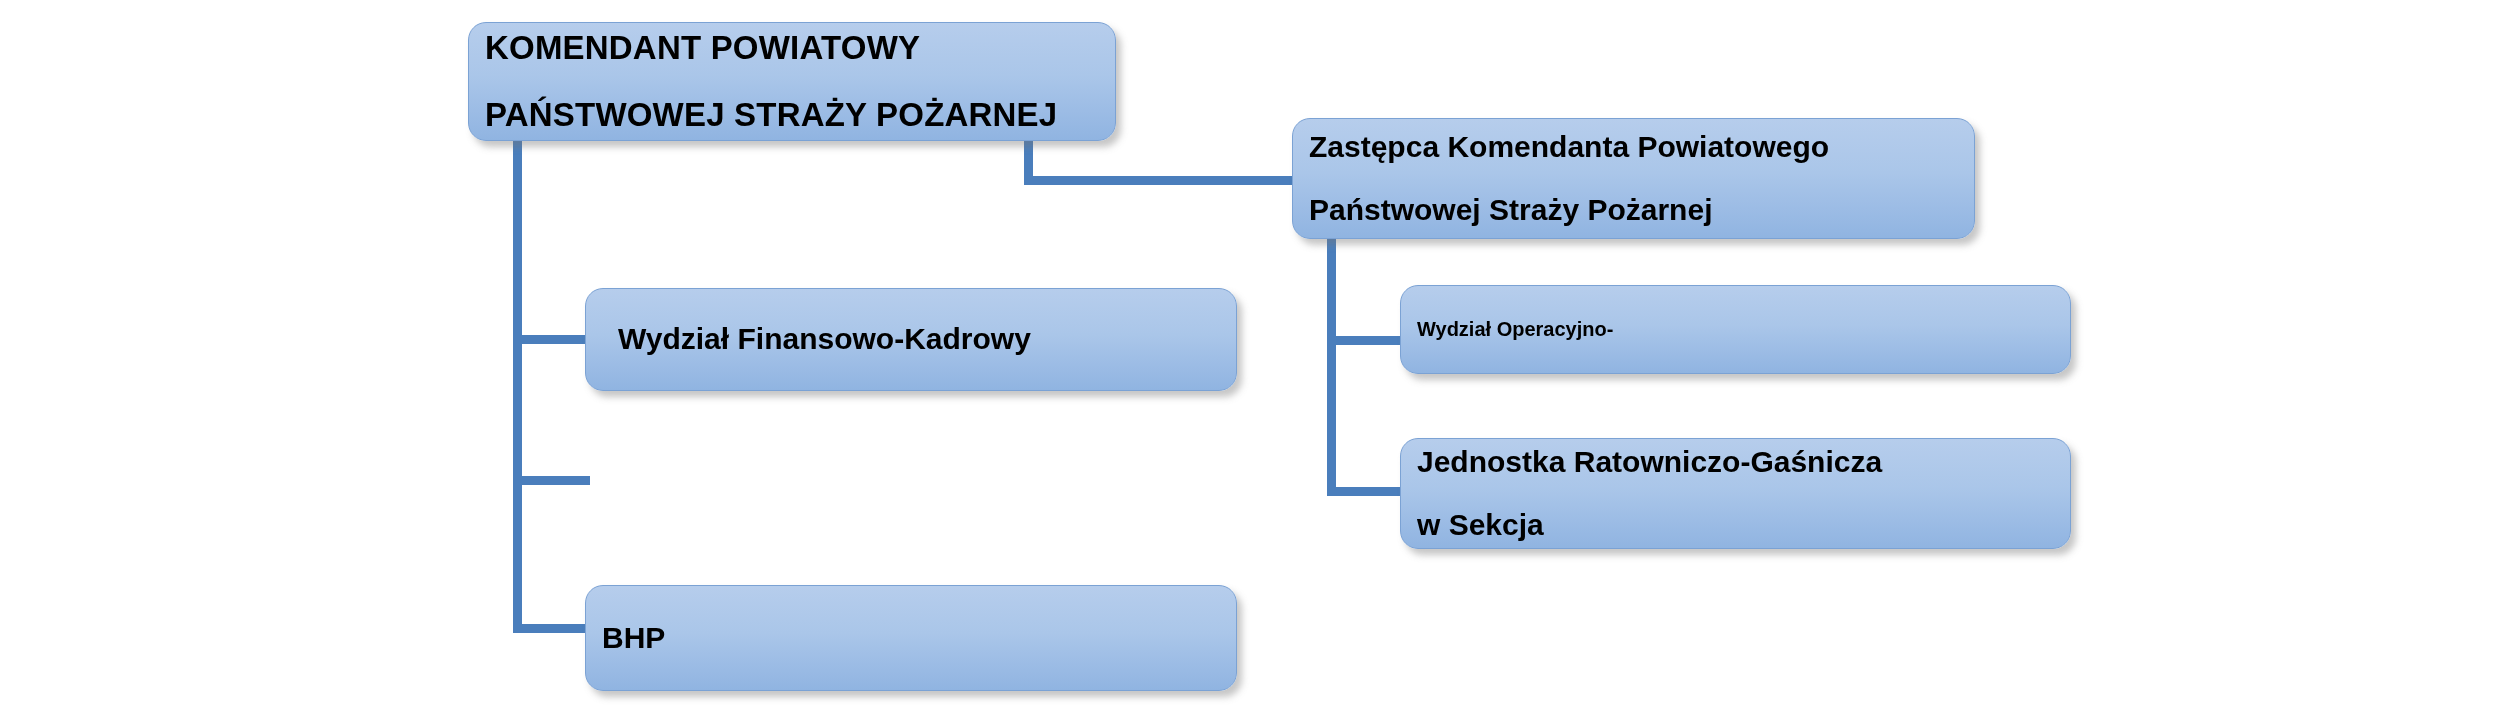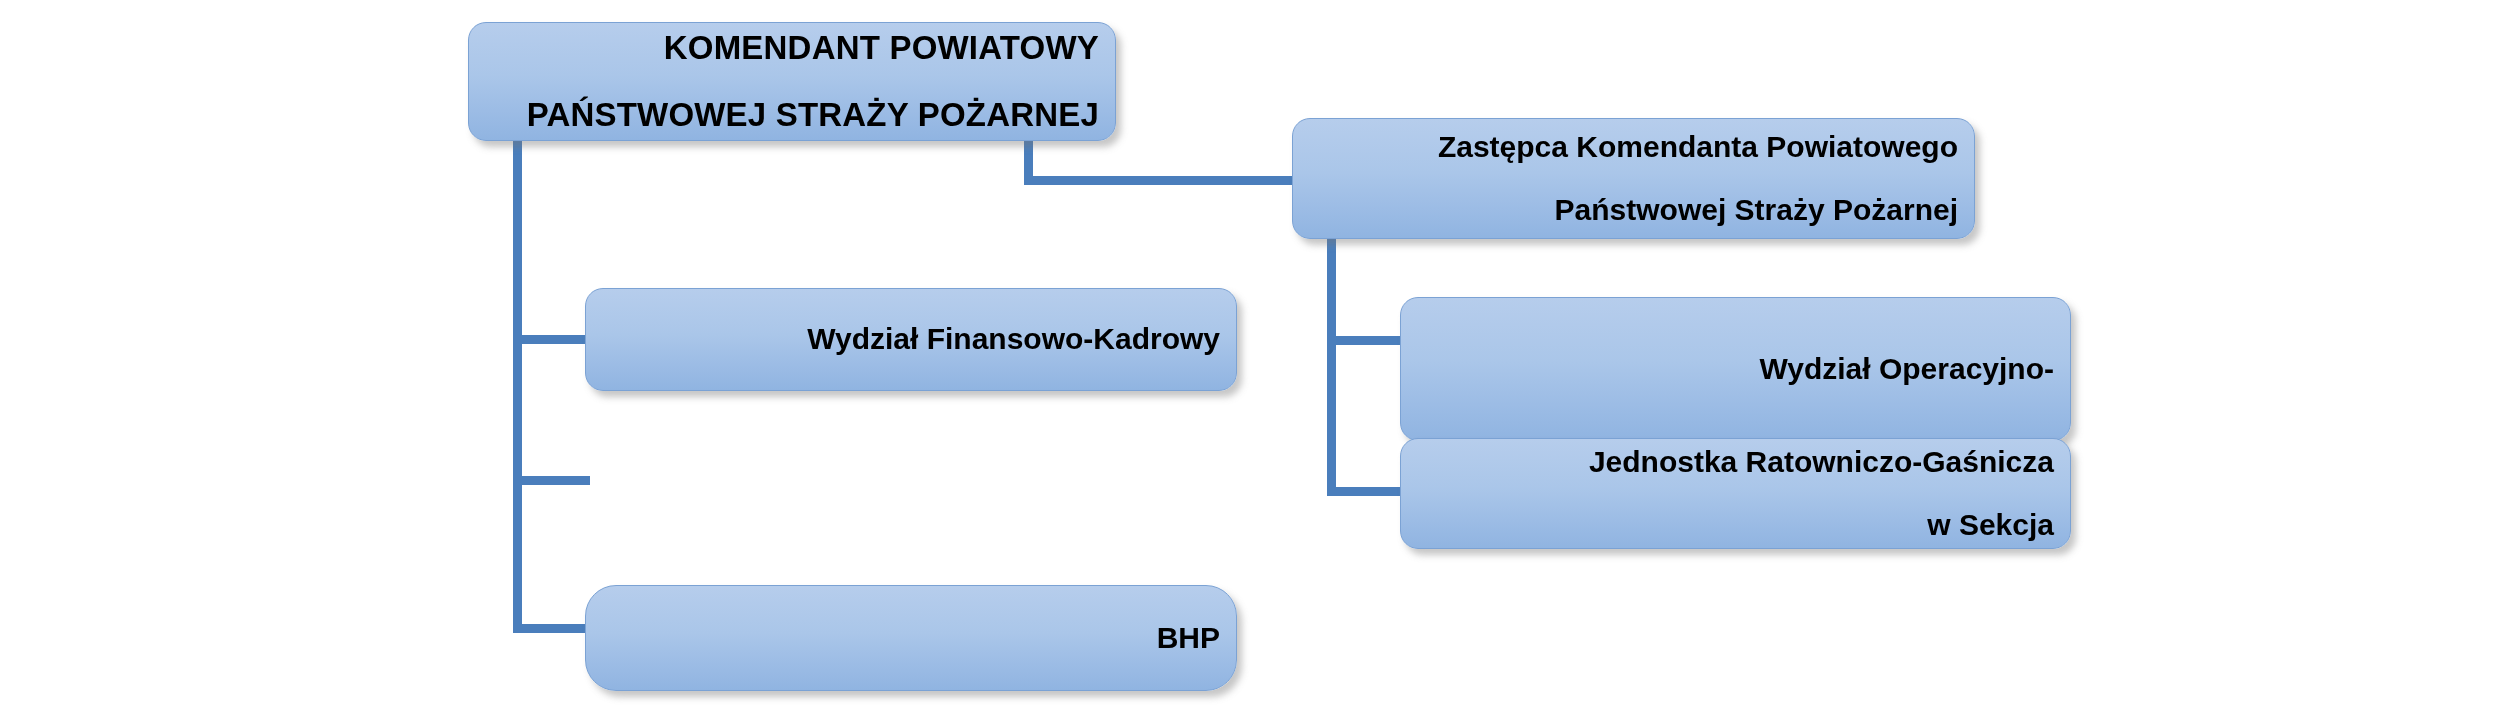--- a/index.html
+++ b/index.html
@@ -30,21 +30,21 @@
   
   .node {
     position: absolute;
     box-sizing: border-box;
     border: 1px solid #7ba2d4;
     border-radius: 18px;
     background: linear-gradient(to bottom, #b6cdec 0%, #aac6e9 45%, #9cbce5 75%, #90b4e1 100%);
     box-shadow: 5px 6px 7px rgba(120,120,120,0.42);
     display: flex;
     flex-direction: column;
-    align-items: flex-end;
+    align-items: flex-start;
     justify-content: center;
     text-align: center;
     color: #000000;
     font-weight: bold;
     line-height: 1.42;
     padding: 4px 16px;
     gap: 20px;
   }
   .node .line {
     display: block;
@@ -66,25 +66,24 @@
     font-size: 30px;
     padding-left: 32px;
   }
   #node-kwatermistrzowsko {
     left: 585px; top: 428px; width: 652px; height: 106px;
     font-size: 30px;
   }
   #node-bhp {
     left: 585px; top: 585px; width: 652px; height: 106px;
     font-size: 30px;
-    border-radius: 31px;
   }
   #node-operacyjno {
-    left: 1400px; top: 297px; width: 671px; height: 144px;
-    font-size: 30px;
+    left: 1400px; top: 285px; width: 671px; height: 89px;
+    font-size: 20px;
   }
   #node-jrg {
     left: 1400px; top: 438px; width: 671px; height: 111px;
     font-size: 30px;
   }
 
   
   
   #conn-top-stub   { left: 1024px; top: 139px; height: 46px; }
   #conn-top-across { left: 1024px; top: 176px; width: 272px; }

